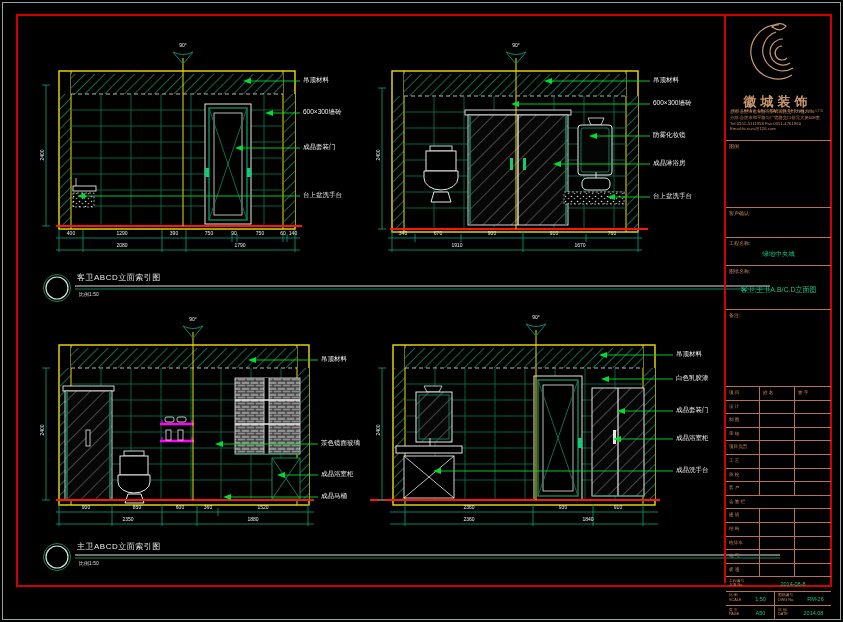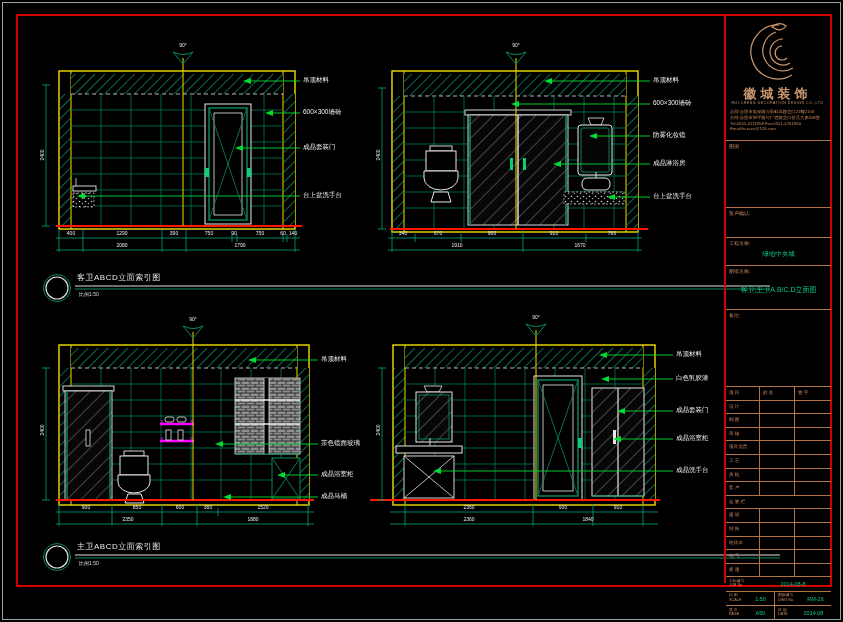--- a/index.html
+++ b/index.html
@@ -14,21 +14,21 @@
   .mk{font-size:5px;transform:translateX(-50%);}
   .vdim{font-size:5px;transform:translate(-50%,-50%) rotate(-90deg);}
   .sect{font-size:8px;letter-spacing:.5px;}
   .ssub{font-size:5px;color:#dcdcdc;}
   
   .panel{position:absolute;left:724px;top:15px;width:105px;height:568px;
          border-left:2px solid #d40000;color:#cd8a5f;}
   .pcell{position:relative;border-top:1px solid #b5734a;}
   .plabel{position:absolute;left:3px;top:2px;font-size:5px;color:#cd8a5f;}
   .gval{position:absolute;left:0;right:0;text-align:center;color:#0cc58a;}
-  .brand{position:absolute;left:0;right:2px;text-align:center;color:#c9976f;}
+  .brand{position:absolute;left:0;right:2px;text-align:center;color:#c9976f;margin-top:8px;}
   .addr{font-size:4.3px;color:#cd8a5f;line-height:1.35;white-space:nowrap;overflow:hidden;}
   .trow{display:flex;height:12.6px;border-top:1px solid #b5734a;}
   .tc{box-sizing:border-box;font-size:4.6px;color:#cd8a5f;padding:3px 0 0 3px;}
   .tc1{width:34px;border-right:1px solid #b5734a;}
   .tc2{width:35px;border-right:1px solid #b5734a;}
   .tc3{flex:1;}
   .brow{display:flex;height:13.5px;border-top:1px solid #b5734a;}
   .blab{font-size:3.8px;line-height:1.15;padding:1.5px 0 0 3px;color:#cd8a5f;}
   .bval{color:#0cc58a;font-size:5.5px;align-self:center;text-align:center;flex:1;}
   .bcell{display:flex;box-sizing:border-box;}

